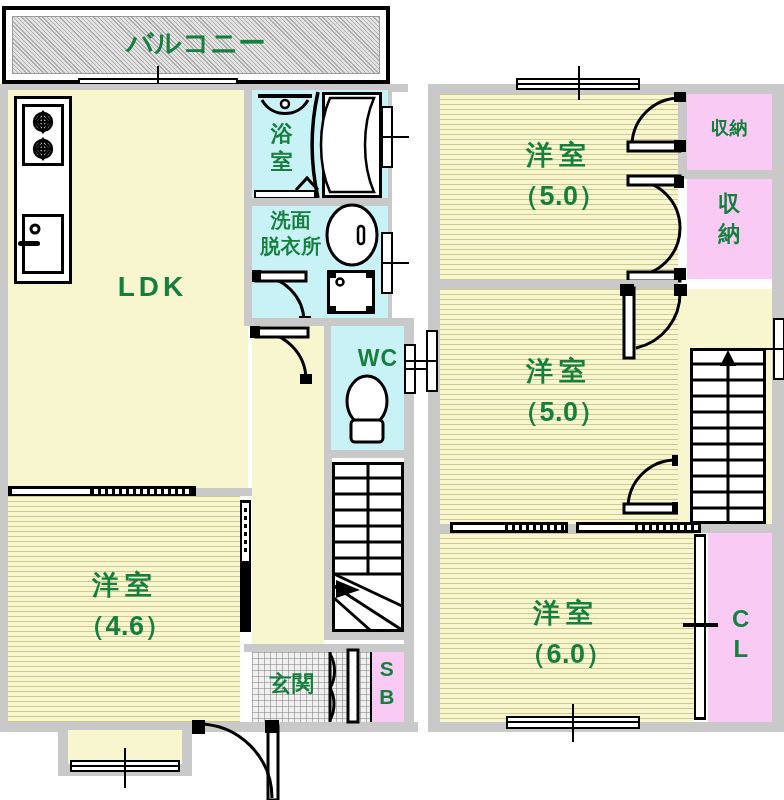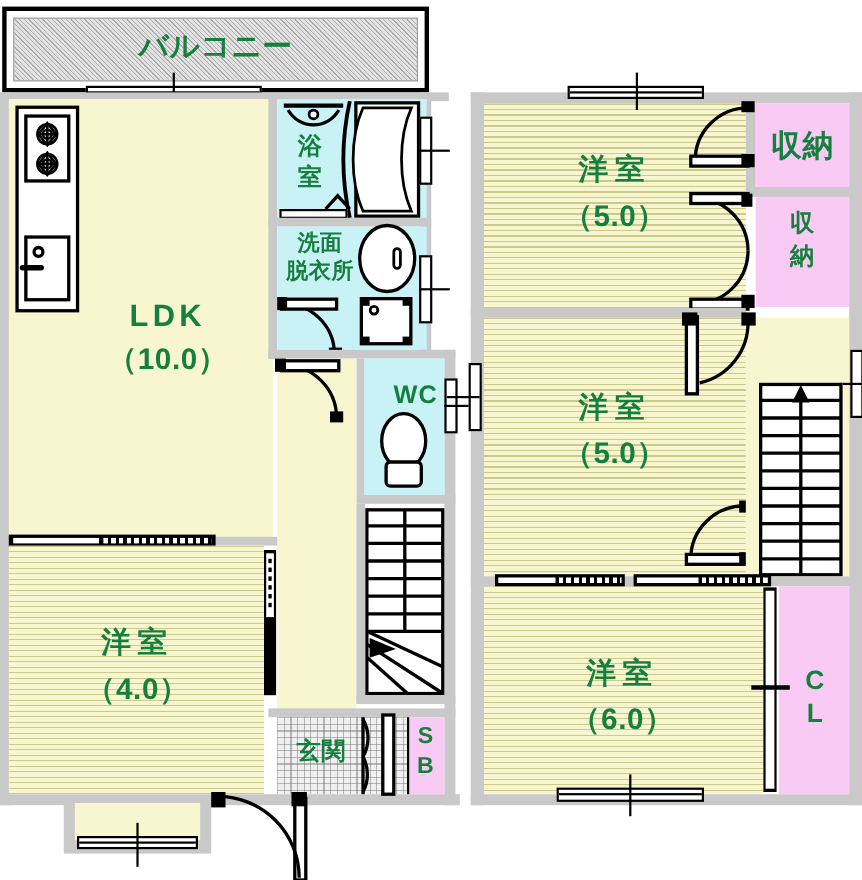--- a/index.html
+++ b/index.html
@@ -81,21 +81,20 @@
         <path d="M43,139 L51,149 L43,159 L35,149 Z"></path>
       </g>
     </svg>
     <div class="abs" style="left:22px;top:214px;width:42px;height:60px;background:#fff;border:3px solid #000;"></div>
     <svg class="ov" width="418" height="800">
       <circle cx="35" cy="229" r="4" fill="none" stroke="#000" stroke-width="3"></circle>
       <rect x="18" y="241" width="22" height="5" rx="2.5" fill="#000"></rect>
     </svg>
 
     <div class="lbl" style="left:60px;top:272px;width:185px;font-size:28px;letter-spacing:4px;">LDK</div>
-    <div class="lbl" style="left:60px;top:312px;width:185px;font-size:27px;">（10.0）</div>
 
     <div class="wall" style="left:244px;top:90px;width:8px;height:236px;"></div>
 
     <div class="room fl-cyan" style="left:252px;top:90px;width:136px;height:110px;"></div>
     <div class="abs fl-white" style="left:322px;top:92px;width:60px;height:106px;border:3px solid #000;"></div>
     <svg class="ov" width="418" height="800">
       <path d="M330,98 C318,125 318,165 330,192 L374,192 C362,165 362,125 374,98 Z" fill="#fff" stroke="#000" stroke-width="2.5"></path>
 
       <path d="M258,96 L312,96" stroke="#000" stroke-width="4" fill="none"></path>
       <path d="M262,100 C272,118 298,118 308,100" fill="none" stroke="#000" stroke-width="3"></path>
@@ -178,21 +177,21 @@
           <rect x="244" y="516" width="3" height="4"></rect>
         <rect x="244" y="524" width="3" height="4"></rect>
           <rect x="244" y="532" width="3" height="4"></rect>
         <rect x="244" y="540" width="3" height="4"></rect>
           <rect x="244" y="548" width="3" height="4"></rect>
       </g>
     </svg>
 
     <div class="room fl-yellow-h" style="left:8px;top:496px;width:232px;height:226px;"></div>
     <div class="lbl jp" style="left:20px;top:570px;width:210px;font-size:27px;letter-spacing:6px;">洋室</div>
-    <div class="lbl" style="left:20px;top:612px;width:210px;font-size:27px;">（4.0）</div>
+    <div class="lbl" style="left:20px;top:612px;width:210px;font-size:27px;">（4.6）</div>
 
     <div class="wall" style="left:58px;top:730px;width:134px;height:46px;"></div>
     <div class="abs fl-yellow" style="left:68px;top:730px;width:114px;height:34px;"></div>
     <div class="abs" style="left:70px;top:760px;width:110px;height:12px;background:#fff;border:2px solid #000;"></div>
     <div class="abs" style="left:124px;top:748px;width:2px;height:40px;background:#000;"></div>
     <div class="abs" style="left:72px;top:765px;width:106px;height:2px;background:#000;"></div>
 
     <div class="abs" style="left:332px;top:462px;width:72px;height:170px;background:#fff;border:3px solid #000;"></div>
     <svg class="ov" width="418" height="800">
       <g stroke="#000" stroke-width="3" fill="none">
@@ -247,21 +246,21 @@
     <div class="room fl-yellow-h" style="left:12px;top:94px;width:238px;height:186px;"></div>
     <div class="lbl jp" style="left:20px;top:140px;width:222px;font-size:27px;letter-spacing:6px;">洋室</div>
     <div class="lbl" style="left:20px;top:182px;width:222px;font-size:27px;">（5.0）</div>
 
     <div class="abs" style="left:88px;top:78px;width:124px;height:12px;background:#fff;border:2px solid #000;"></div>
     <div class="abs" style="left:150px;top:66px;width:2px;height:34px;background:#000;"></div>
     <div class="abs" style="left:90px;top:83px;width:120px;height:2px;background:#000;"></div>
 
     <div class="wall" style="left:250px;top:94px;width:9px;height:76px;"></div>
     <div class="abs fl-pink" style="left:259px;top:94px;width:85px;height:76px;"></div>
-    <div class="lbl jp" style="left:259px;top:118px;width:85px;font-size:28px;">収納</div>
+    <div class="lbl jp" style="left:259px;top:118px;width:85px;font-size:18px;">収納</div>
     <svg class="ov" width="356" height="800">
       <path d="M252,98 A48,48 0 0 0 204,146" class="swing"></path>
       <rect x="200" y="142" width="52" height="9" class="leaf"></rect>
       <rect x="246" y="92" width="12" height="10" fill="#000"></rect>
       <rect x="246" y="140" width="12" height="12" fill="#000"></rect>
     </svg>
     <div class="wall" style="left:250px;top:170px;width:94px;height:9px;"></div>
 
     <div class="abs fl-pink" style="left:259px;top:179px;width:85px;height:100px;"></div>
     <div class="lbl jp" style="left:259px;top:192px;width:85px;font-size:22px;">収</div>

